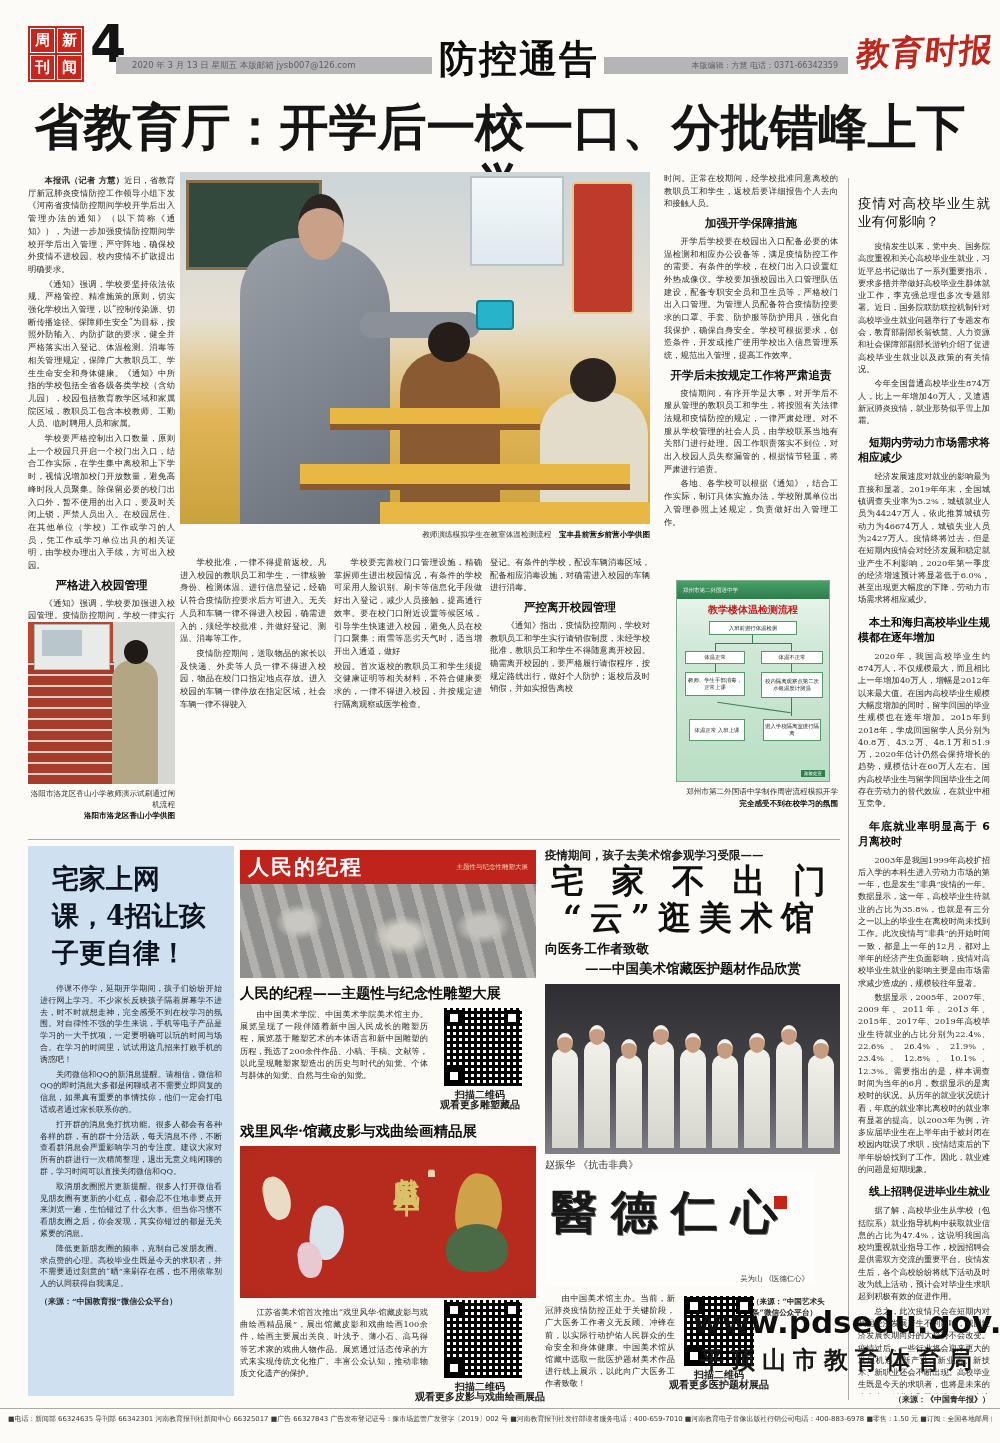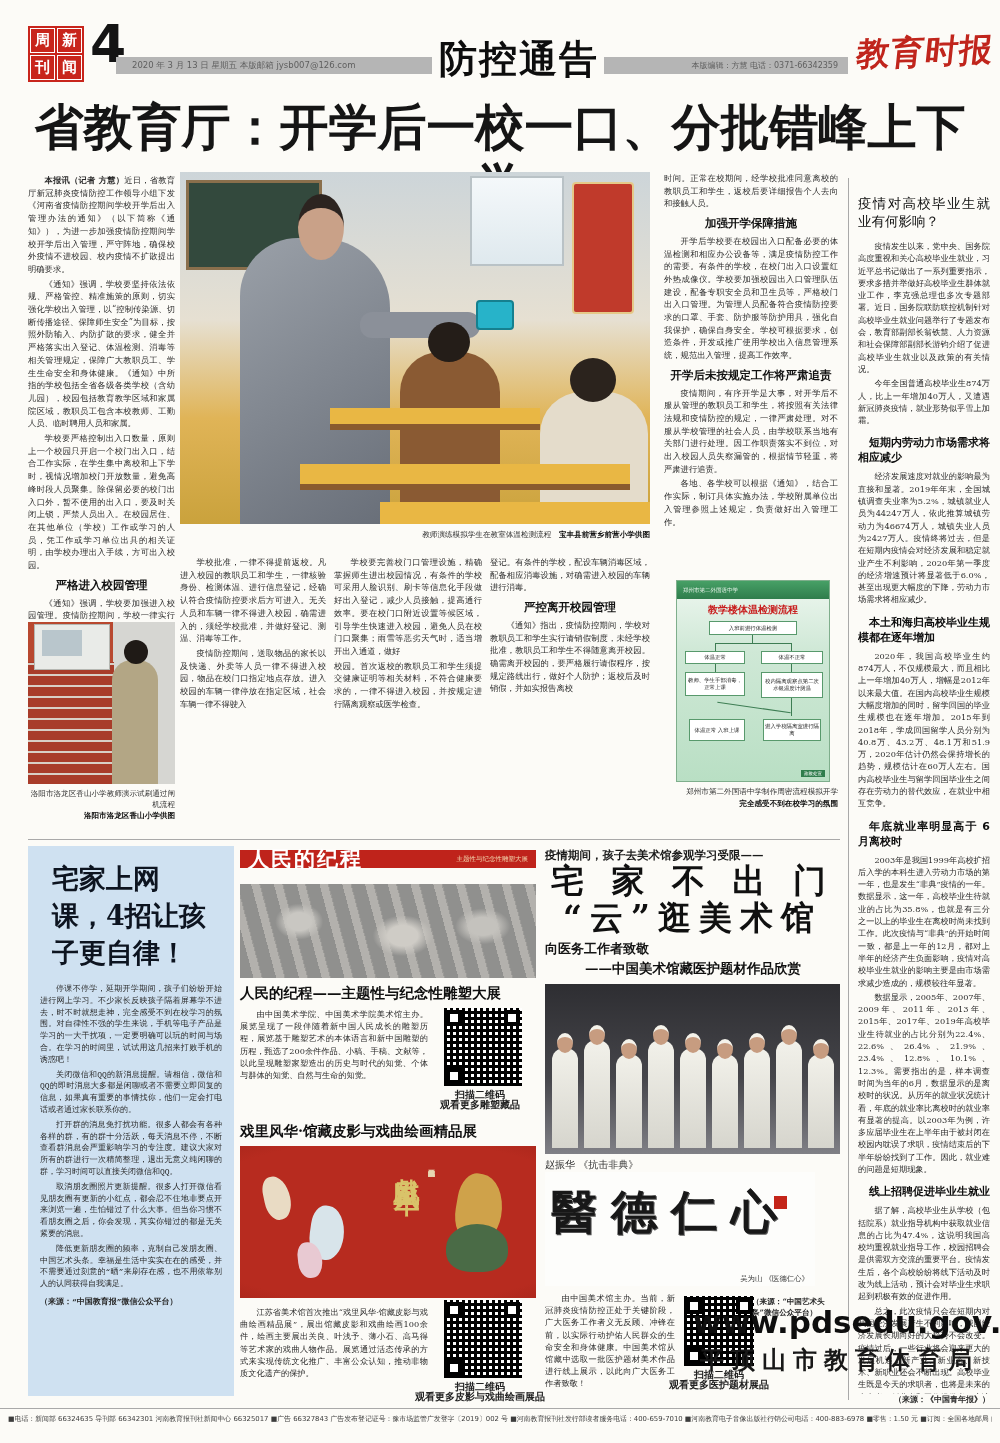--- a/index.html
+++ b/index.html
@@ -89,21 +89,21 @@
   .sidebar p{margin:0 0 2px;text-indent:2em;}
   .sb-title{font-weight:400;font-size:13.5px;line-height:18px;text-indent:0 !important;margin:0 0 10px;
         color:#0e0e0e;font-family:"DejaVu Sans",sans-serif;}
   .sb-head{font-weight:bold;font-size:11px;line-height:15px;margin:9px 0 5px;text-indent:1em !important;
         color:#0e0e0e;font-family:"DejaVu Sans",sans-serif;}
   .sb-source{position:absolute;left:858px;top:1394px;width:132px;text-align:right;font-size:8px;font-weight:bold;}
   
   .bluebox{left:28px;top:846px;width:206px;height:550px;background:#cfe1f1;box-sizing:border-box;
         padding:14px 12px 10px;overflow:hidden;}
   .bl-title{font-size:27px;font-weight:900;line-height:37px;color:#0d1420;margin:0 12px 12px;}
-  .bluebox p{margin:0 0 3px;text-indent:2em;font-size:8px;line-height:11.8px;text-align:justify;font-family:Liberation Mono, monospace;}
+  .bluebox p{margin:0 0 3px;text-indent:2em;font-size:8px;line-height:11.8px;text-align:justify;}
   .bl-source{font-weight:bold;text-indent:0 !important;text-align:right;margin-top:6px !important;}
   .mid{left:240px;width:296px;}
   .redbanner{top:850px;height:34px;background:#bf231b;display:flex;align-items:center;
         justify-content:space-between;padding:0 8px;box-sizing:border-box;}
   .redbanner .big{color:#fff;font-size:21px;font-weight:900;letter-spacing:2px;font-family:"DejaVu Sans",sans-serif;}
   .redbanner .small{color:#f3d9b0;font-size:6.5px;text-align:right;line-height:8px;}
   .relief{top:884px;height:94px;background:
      radial-gradient(40px 30px at 20% 40%,#c9c7c2 0 30%,transparent 60%),
      radial-gradient(50px 34px at 55% 55%,#cfccc6 0 30%,transparent 60%),
      radial-gradient(46px 30px at 82% 45%,#c4c2bd 0 30%,transparent 60%),
@@ -276,25 +276,25 @@
     <p>总之，此次疫情只会在短期内对我国经济发展产生不利影响，我国经济发展长期向好的大趋势不会改变。疫情过后，一些行业将会迎来更大的发展机遇，新产业、新业态、新技术、新职业还会不断出现。高校毕业生既是今天的求职者，也将是未来的生产者、创业者和工作提供者，应该对未来充满信心，关注企业的招聘信息和政府发布的就业政策，相信一定会战胜困难，找到满意的工作。</p>
   </div>
   <div class="abs sb-source">（来源：《中国青年报》）</div>
 
   <div class="abs bluebox">
     <div class="bl-title">宅家上网课，4招让孩子更自律！</div>
     <p>停课不停学，延期开学期间，孩子们纷纷开始进行网上学习。不少家长反映孩子隔着屏幕学不进去，时不时就想走神，完全感受不到在校学习的氛围。对自律性不强的学生来说，手机等电子产品是学习的一大干扰项，一定要明确可以玩的时间与场合。在学习的时间里，试试用这几招来打败手机的诱惑吧！</p>
     <p>关闭微信和QQ的新消息提醒。请相信，微信和QQ的即时消息大多都是闲聊或者不需要立即回复的信息，如果真有重要的事情找你，他们一定会打电话或者通过家长联系你的。</p>
     <p>打开群的消息免打扰功能。很多人都会有各种各样的群，有的群十分活跃，每天消息不停，不断查看群消息会严重影响学习的专注度。建议大家对所有的群进行一次精简整理，退出无意义纯闲聊的群，学习时间可以直接关闭微信和QQ。</p>
     <p>取消朋友圈照片更新提醒。很多人打开微信看见朋友圈有更新的小红点，都会忍不住地非要点开来浏览一遍，生怕错过了什么大事。但当你习惯不看朋友圈之后，你会发现，其实你错过的都是无关紧要的消息。</p>
-    <p>降低更新朋友圈的频率，克制自己发朋友圈、中国艺术头条。幸福是生活中实实在在的感受，并不需要通过刻意的“晒”来刷存在感，也不用依靠别人的认同获得自我满足。</p>
+    <p>降低更新朋友圈的频率，克制自己发朋友圈、求点赞的心理。高校毕业生既是今天的求职者，并不需要通过刻意的“晒”来刷存在感，也不用依靠别人的认同获得自我满足。</p>
     <p class="bl-source">（来源：“中国教育报”微信公众平台）</p>
   </div>
 
-  <div class="abs mid redbanner" style="height:18px;">
+  <div class="abs mid redbanner" style="height:34px;">
     <span class="big">人民的纪程</span>
     <span class="small">主题性与纪念性雕塑大展</span>
   </div>
   <div class="abs mid ph relief" style="top:884px;height:94px;"></div>
   <div class="abs mid ex-head" style="top:984px;">人民的纪程——主题性与纪念性雕塑大展</div>
   <div class="abs mid ex-body" style="top:1008px;width:188px;height:112px;overflow:hidden;">
     <p>由中国美术学院、中国美术学院美术馆主办。展览呈现了一段伴随着新中国人民成长的雕塑历程，展览基于雕塑艺术的本体语言和新中国雕塑的历程，甄选了200余件作品、小稿、手稿、文献等，以此呈现雕塑家塑造出的历史与时代的知觉、个体与群体的知觉、自然与生命的知觉。</p>
   </div>
   <div class="qr abs" style="left:444px;top:1008px;width:78px;height:78px;">
     <div class="eye tl"></div>

